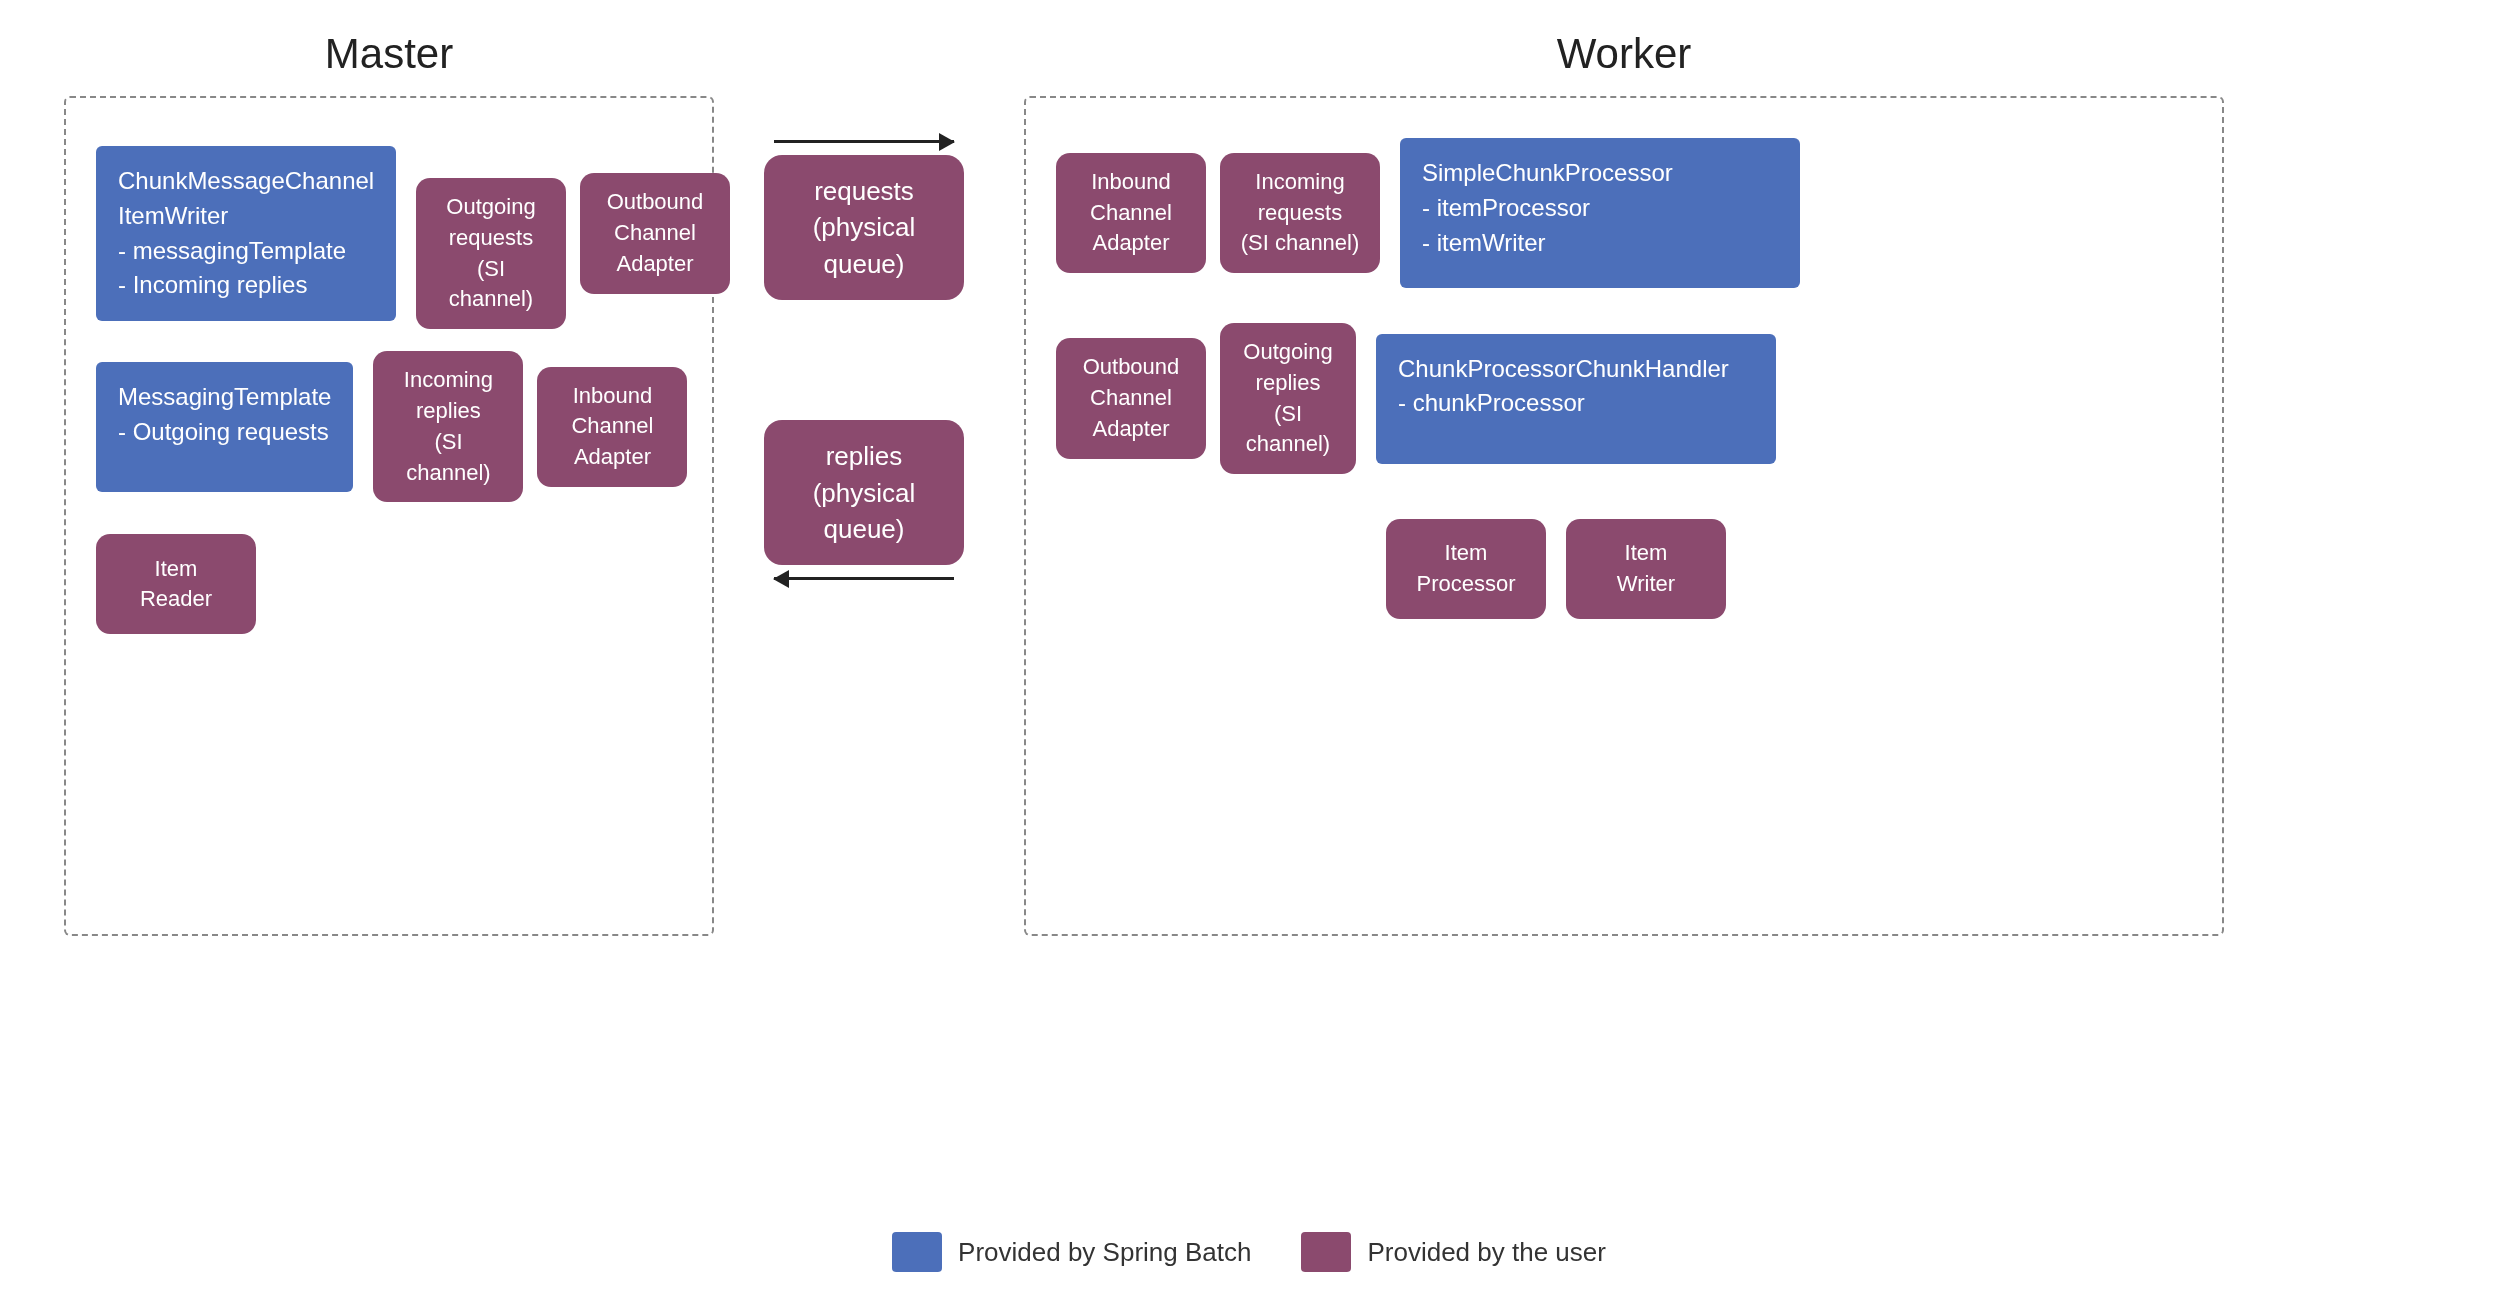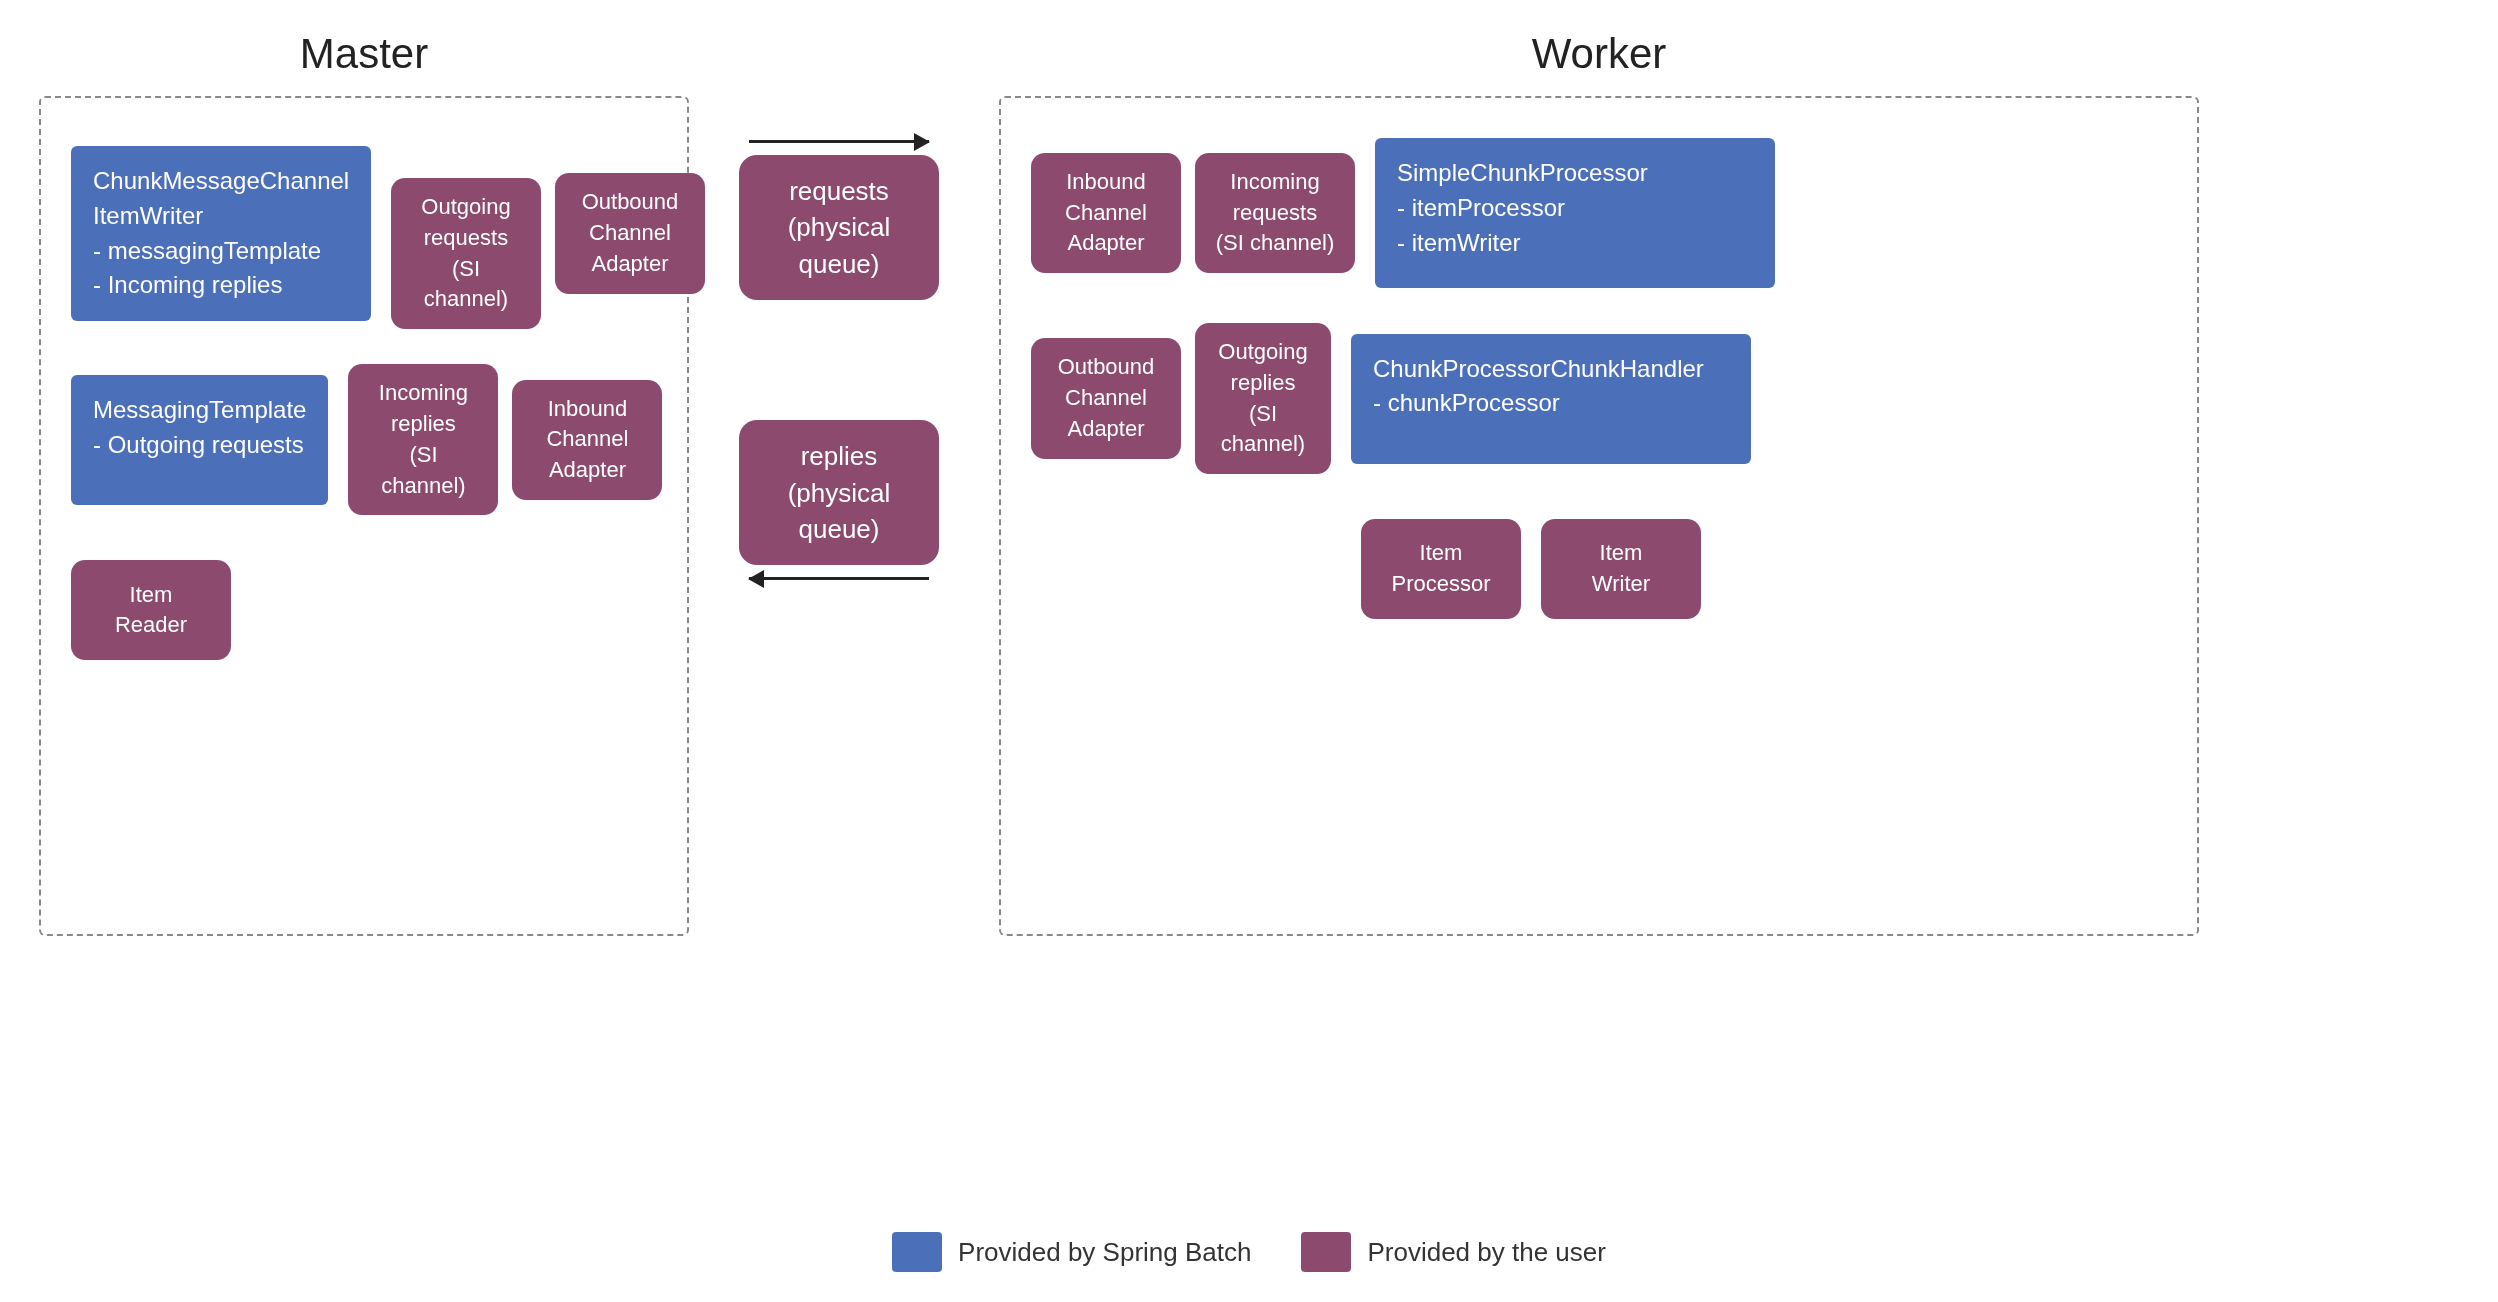--- a/index.html
+++ b/index.html
@@ -13,21 +13,21 @@
     }
 
     .page-container {
       width: 2498px;
       height: 1302px;
       background: #fff;
       position: relative;
       display: flex;
       flex-direction: column;
       align-items: center;
-      padding: 30px 24px;
+      padding: 30px 49px;
     }
 
     .diagram-area {
       display: flex;
       flex-direction: row;
       align-items: flex-start;
       width: 100%;
       flex: 1;
       gap: 0px;
     }
@@ -113,21 +113,21 @@
       font-size: 26px;
       line-height: 1.4;
       text-align: center;
       width: 200px;
     }
 
     
     .master-inner {
       display: flex;
       flex-direction: column;
-      gap: 35px;
+      gap: 22px;
     }
 
     .master-row {
       display: flex;
       flex-direction: row;
       align-items: center;
       gap: 20px;
     }
 
     .master-bottom-row {

